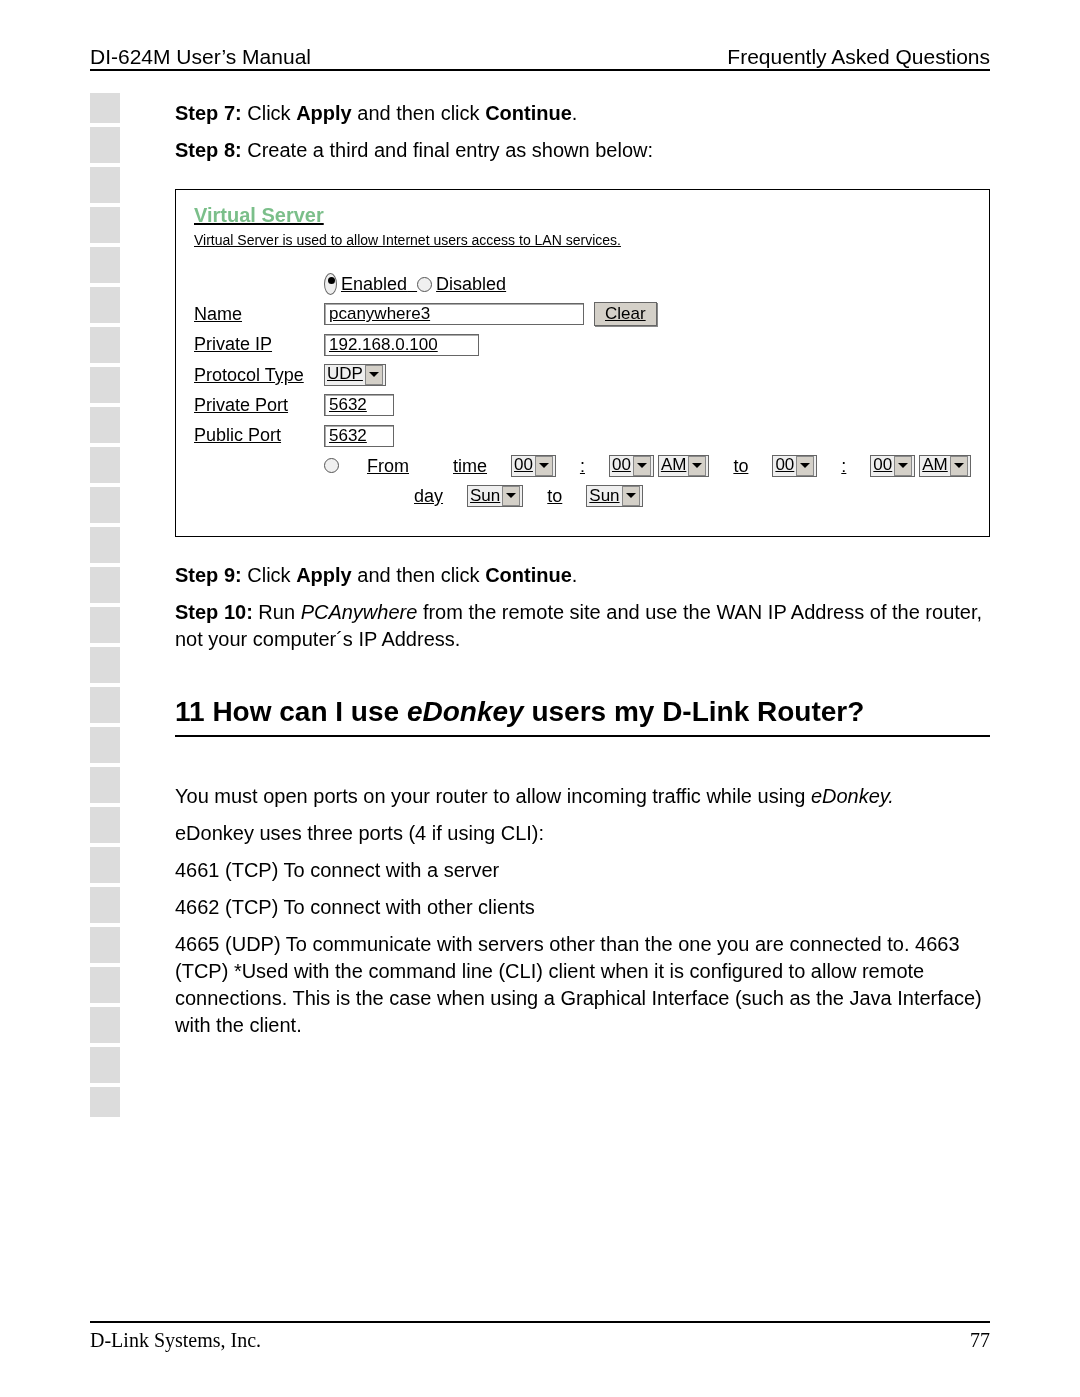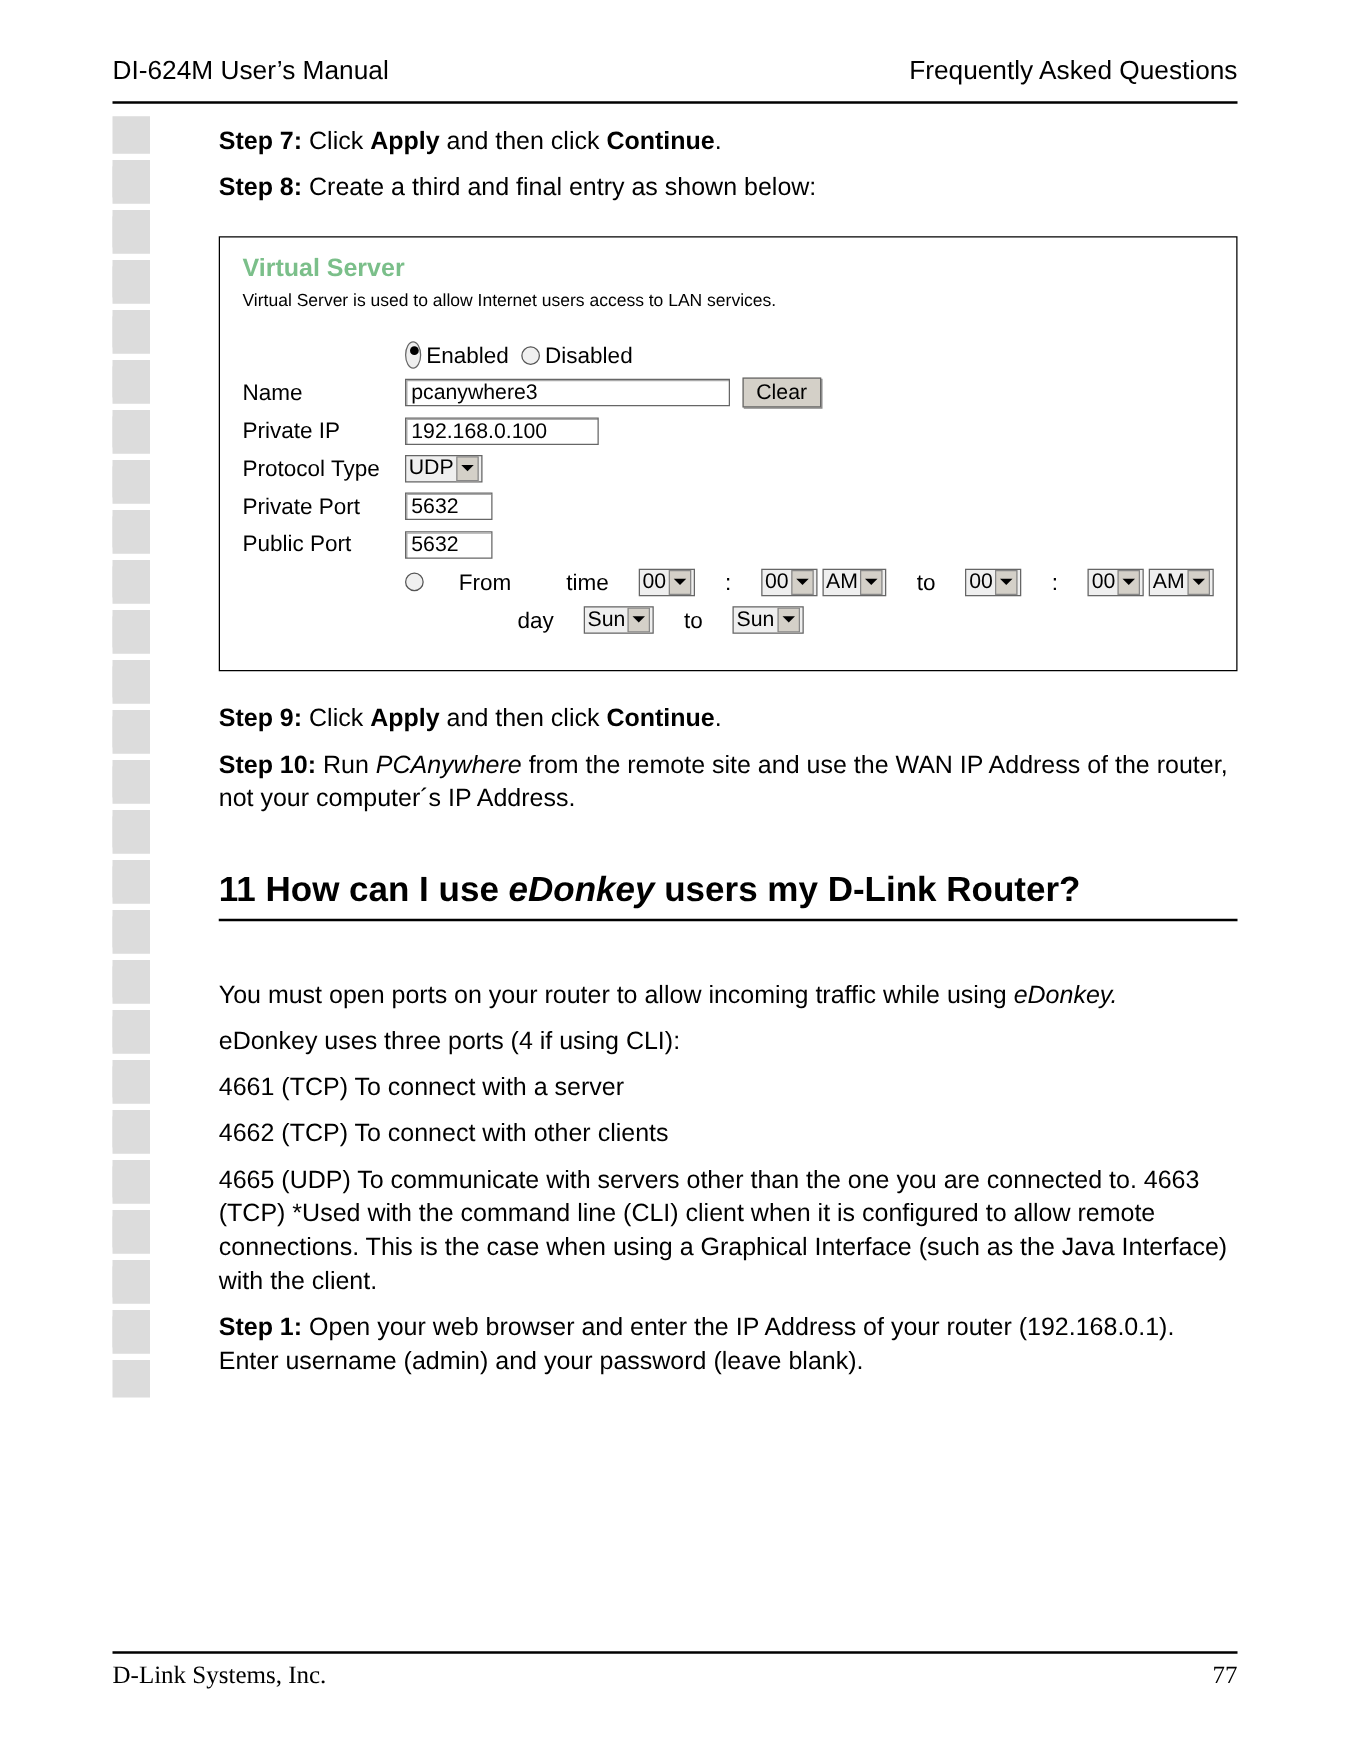--- a/index.html
+++ b/index.html
@@ -1,28 +1,28 @@
 <!DOCTYPE html>
 <html><head>
 <meta charset="utf-8">
 <style>
   html,body{margin:0;padding:0;background:#fff;}
   .page{width:1080px;height:1397px;position:relative;font-family:Arial,Helvetica,sans-serif;color:#000;box-sizing:border-box;}
-  .header{position:absolute;top:45px;left:90px;right:90px;border-bottom:2px solid #000;padding-bottom:12px;font-family:Arial,Helvetica,sans-serif;font-size:21px;color:#000;font-stretch:condensed;}
+  .header{position:absolute;top:45px;left:90px;right:90px;border-bottom:2px solid #000;padding-bottom:0;font-family:Arial,Helvetica,sans-serif;font-size:21px;color:#000;font-stretch:condensed;}
   .header-left{float:left;}
   .header-right{float:right;}
   .header::after{content:"";display:block;clear:both;}
   .deco{position:absolute;left:90px;top:93px;width:70px;}
   .deco-row{height:30px;margin-bottom:10px;}
   .deco-sq{display:inline-block;width:30px;height:30px;background:#dcdcdc;margin-right:8px;}
   .content{position:absolute;left:175px;top:100px;right:90px;font-size:20px;line-height:1.35;}
   .content p{margin:0 0 10px 0;}
   .b{font-weight:bold;}
   .i{font-style:italic;}
-  .screenshot{border:1px solid #000;margin:25px 0 25px 0;padding:12px 3px 22px 18px;background:#fff;font-family:Arial,Helvetica,sans-serif;font-size:18px;}
+  .screenshot{border:1px solid #000;margin:25px 0 25px 0;padding:12px 3px 22px 18px;background:#fff;font-family:Arial,Helvetica,sans-serif;font-size:18px;text-decoration:underline;}
   .vs-title{color:#7bbf8a;font-weight:bold;font-size:20px;margin-bottom:2px;}
   .vs-desc{margin-bottom:22px;font-size:14px;}
   .form-row{display:flex;align-items:center;margin:6px 0;}
   .form-label{width:130px;flex-shrink:0;}
   .radio{display:inline-block;width:13px;height:13px;border:1px solid #555;border-radius:50%;background:#f0f0f0;position:relative;vertical-align:middle;margin-right:4px;}
   .radio.sel::after{content:"";position:absolute;left:3px;top:3px;width:7px;height:7px;border-radius:50%;background:#000;}
   .in{border:1px solid #666;background:#fff;height:22px;padding:0 4px;box-sizing:border-box;font-size:17px;box-shadow:inset 1px 1px 0 #aaa;}
   .in-wide{width:260px;}
   .in-med{width:155px;}
   .in-sm{width:70px;}
@@ -186,23 +186,20 @@
 
     <div class="q-heading">
       <span>11</span><span> How can I use </span><span class="i">eDonkey</span><span> users my D-Link Router?</span>
     </div>
 
     <p><span>You must open ports on your router to allow incoming traffic while using </span><span class="i">eDonkey.</span></p>
     <p>eDonkey uses three ports (4 if using CLI):</p>
     <p>4661 (TCP) To connect with a server</p>
     <p>4662 (TCP) To connect with other clients</p>
     <p>4665 (UDP) To communicate with servers other than the one you are connected to. 4663 (TCP) *Used with the command line (CLI) client when it is configured to allow remote connections. This is the case when using a Graphical Interface (such as the Java Interface) with the client.</p>
-    <p>
-      <span class="b">Step 1:</span><span> Open your web browser and enter the IP Address of your router (192.168.0.1). Enter username (admin) and your password (leave blank).</span>
-    </p>
 
   </div>
 
   <div class="footer">
     <span class="footer-left">D-Link Systems, Inc.</span>
     <span class="footer-right">77</span>
   </div>
 
 </div>
 

